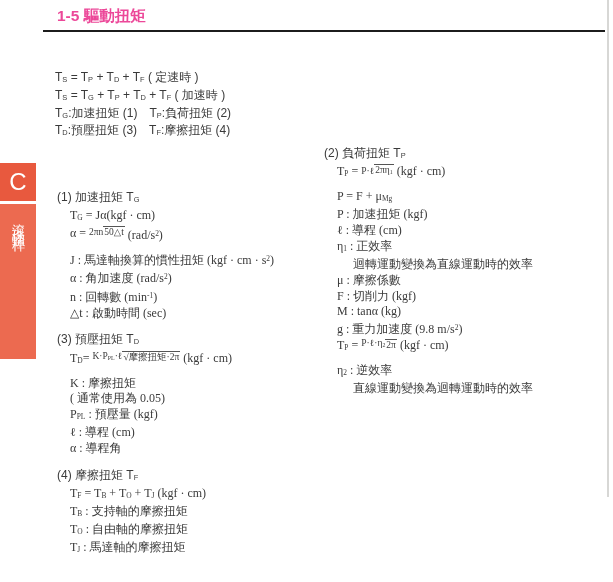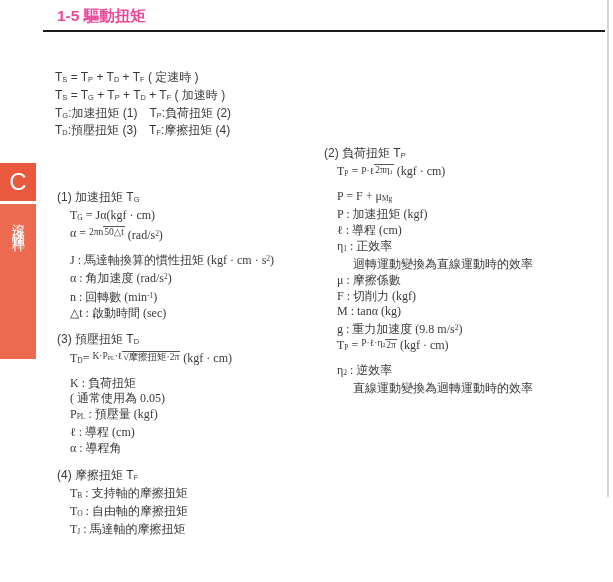--- a/index.html
+++ b/index.html
@@ -95,31 +95,32 @@
       <div class="block-heading">(3) 預壓扭矩 T<sub>D</sub></div>
       <div class="block-body">
         <div class="frac-line">
           <span>T<sub>D</sub>= </span>
           <span class="frac">
             <span class="num">K·P<sub>PL</sub>·ℓ</span>
             <span class="den">√摩擦扭矩·2π</span>
           </span>
           <span> (kgf · cm)</span>
         </div>
-        <div class="line">K : 負荷扭矩</div>
+        <div class="line">K : 摩擦扭矩</div>
         <div class="line">( 通常使用為 0.05)</div>
         <div class="line">P<sub>PL</sub> : 預壓量 (kgf)</div>
         <div class="line">ℓ : 導程 (cm)</div>
         <div class="line">α : 導程角</div>
       </div>
     </div>
 
     <div class="block">
       <div class="block-heading">(4) 摩擦扭矩 T<sub>F</sub></div>
       <div class="block-body">
+        <div class="line">T<sub>F</sub> = T<sub>B</sub> + T<sub>O</sub> + T<sub>J</sub> (kgf · cm)</div>
         <div class="line">T<sub>B</sub> : 支持軸的摩擦扭矩</div>
         <div class="line">T<sub>O</sub> : 自由軸的摩擦扭矩</div>
         <div class="line">T<sub>J</sub> : 馬達軸的摩擦扭矩</div>
       </div>
     </div>
   </div>
 
   <div class="col col-right">
     <div class="block">
       <div class="block-heading">(2) 負荷扭矩 T<sub>P</sub></div>

